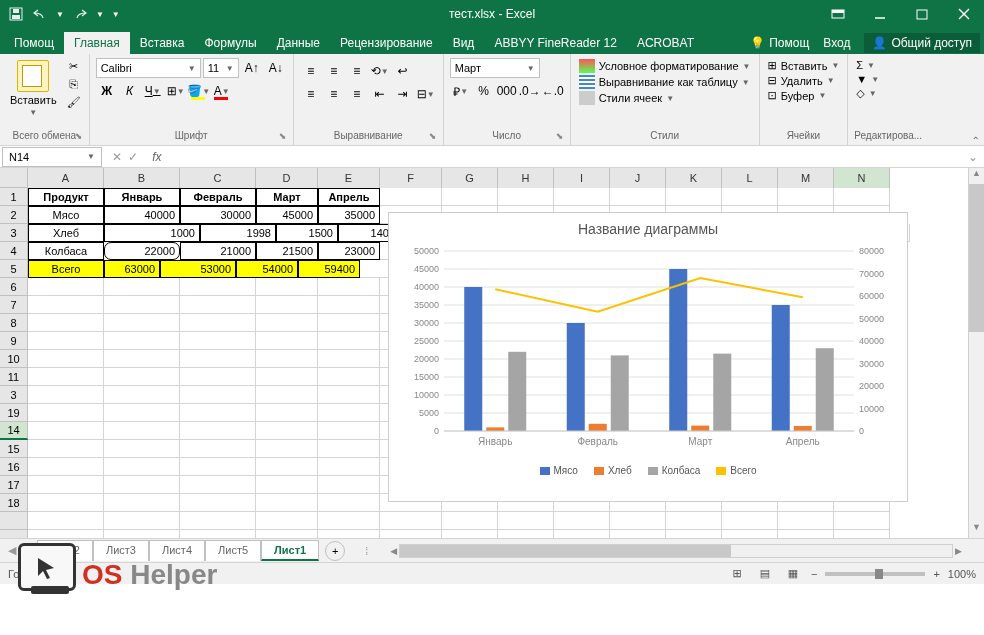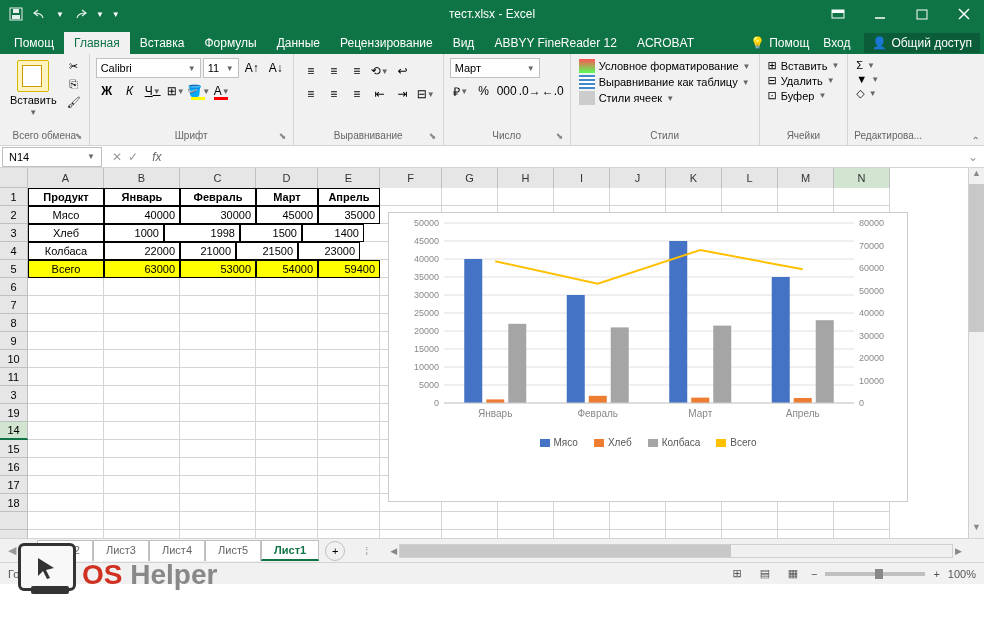--- a/index.html
+++ b/index.html
@@ -401,53 +401,53 @@
             <div class="cell" style="width: 56px;"></div>
             <div class="cell" style="width: 56px;"></div>
             <div class="cell" style="width: 56px;"></div>
             <div class="cell" style="width: 56px;"></div>
             <div class="cell" style="width: 56px;"></div>
             <div class="cell" style="width: 56px;"></div>
             <div class="cell" style="width: 56px;"></div>
           </div>
           <div class="grow">
             <div class="cell bd" style="width: 76px;">Хлеб</div>
-            <div class="cell bn" style="width: 60px;">1000</div>
+            <div class="cell bn" style="width: 96px;">1000</div>
             <div class="cell bn" style="width: 76px;">1998</div>
             <div class="cell bn" style="width: 62px;">1500</div>
             <div class="cell bn" style="width: 62px;">1400</div>
             <div class="cell" style="width: 62px;"></div>
             <div class="cell" style="width: 56px;"></div>
             <div class="cell" style="width: 56px;"></div>
             <div class="cell" style="width: 56px;"></div>
             <div class="cell" style="width: 56px;"></div>
             <div class="cell" style="width: 56px;"></div>
             <div class="cell" style="width: 56px;"></div>
             <div class="cell" style="width: 56px;"></div>
             <div class="cell" style="width: 56px;"></div>
           </div>
           <div class="grow">
             <div class="cell bd" style="width: 76px;">Колбаса</div>
-            <div class="cell bn" style="width: 76px;">22000</div>
-            <div class="cell bn" style="width: 56px;">21000</div>
+            <div class="cell bn" style="width: 76px; border-radius: 7px;">22000</div>
+            <div class="cell bn" style="width: 76px;">21000</div>
             <div class="cell bn" style="width: 62px;">21500</div>
             <div class="cell bn" style="width: 62px;">23000</div>
             <div class="cell" style="width: 62px;"></div>
             <div class="cell" style="width: 56px;"></div>
             <div class="cell" style="width: 56px;"></div>
             <div class="cell" style="width: 56px;"></div>
             <div class="cell" style="width: 56px;"></div>
             <div class="cell" style="width: 56px;"></div>
             <div class="cell" style="width: 56px;"></div>
             <div class="cell" style="width: 56px;"></div>
             <div class="cell" style="width: 56px;"></div>
           </div>
           <div class="grow">
             <div class="cell yl bd" style="width: 76px;">Всего</div>
-            <div class="cell yl bn" style="width: 76px;">63000</div>
+            <div class="cell yl bn" style="width: 56px;">63000</div>
             <div class="cell yl bn" style="width: 76px;">53000</div>
             <div class="cell yl bn" style="width: 62px;">54000</div>
             <div class="cell yl bn" style="width: 62px;">59400</div>
             <div class="cell" style="width: 62px;"></div>
             <div class="cell" style="width: 56px;"></div>
             <div class="cell" style="width: 56px;"></div>
             <div class="cell" style="width: 56px;"></div>
             <div class="cell" style="width: 56px;"></div>
             <div class="cell" style="width: 56px;"></div>
             <div class="cell" style="width: 56px;"></div>
@@ -690,20 +690,21 @@
             <div class="cell" style="width: 56px;"></div>
             <div class="cell" style="width: 56px;"></div>
             <div class="cell" style="width: 56px;"></div>
             <div class="cell" style="width: 56px;"></div>
             <div class="cell" style="width: 56px;"></div>
             <div class="cell" style="width: 56px;"></div>
           </div>
         </div>
 
   <div class="chart-box">
+    <div class="chart-title">Название диаграммы</div>
     <svg id="chartsvg" class="chart-svg" width="520" height="220">
             <line x1="55" y1="190" x2="465" y2="190" stroke="#e0e0e0"></line>
             <text x="50" y="193" font-size="9" fill="#888" text-anchor="end">0</text>
             <line x1="55" y1="172" x2="465" y2="172" stroke="#e0e0e0"></line>
             <text x="50" y="175" font-size="9" fill="#888" text-anchor="end">5000</text>
             <line x1="55" y1="154" x2="465" y2="154" stroke="#e0e0e0"></line>
             <text x="50" y="157" font-size="9" fill="#888" text-anchor="end">10000</text>
             <line x1="55" y1="136" x2="465" y2="136" stroke="#e0e0e0"></line>
             <text x="50" y="139" font-size="9" fill="#888" text-anchor="end">15000</text>
             <line x1="55" y1="118" x2="465" y2="118" stroke="#e0e0e0"></line>

